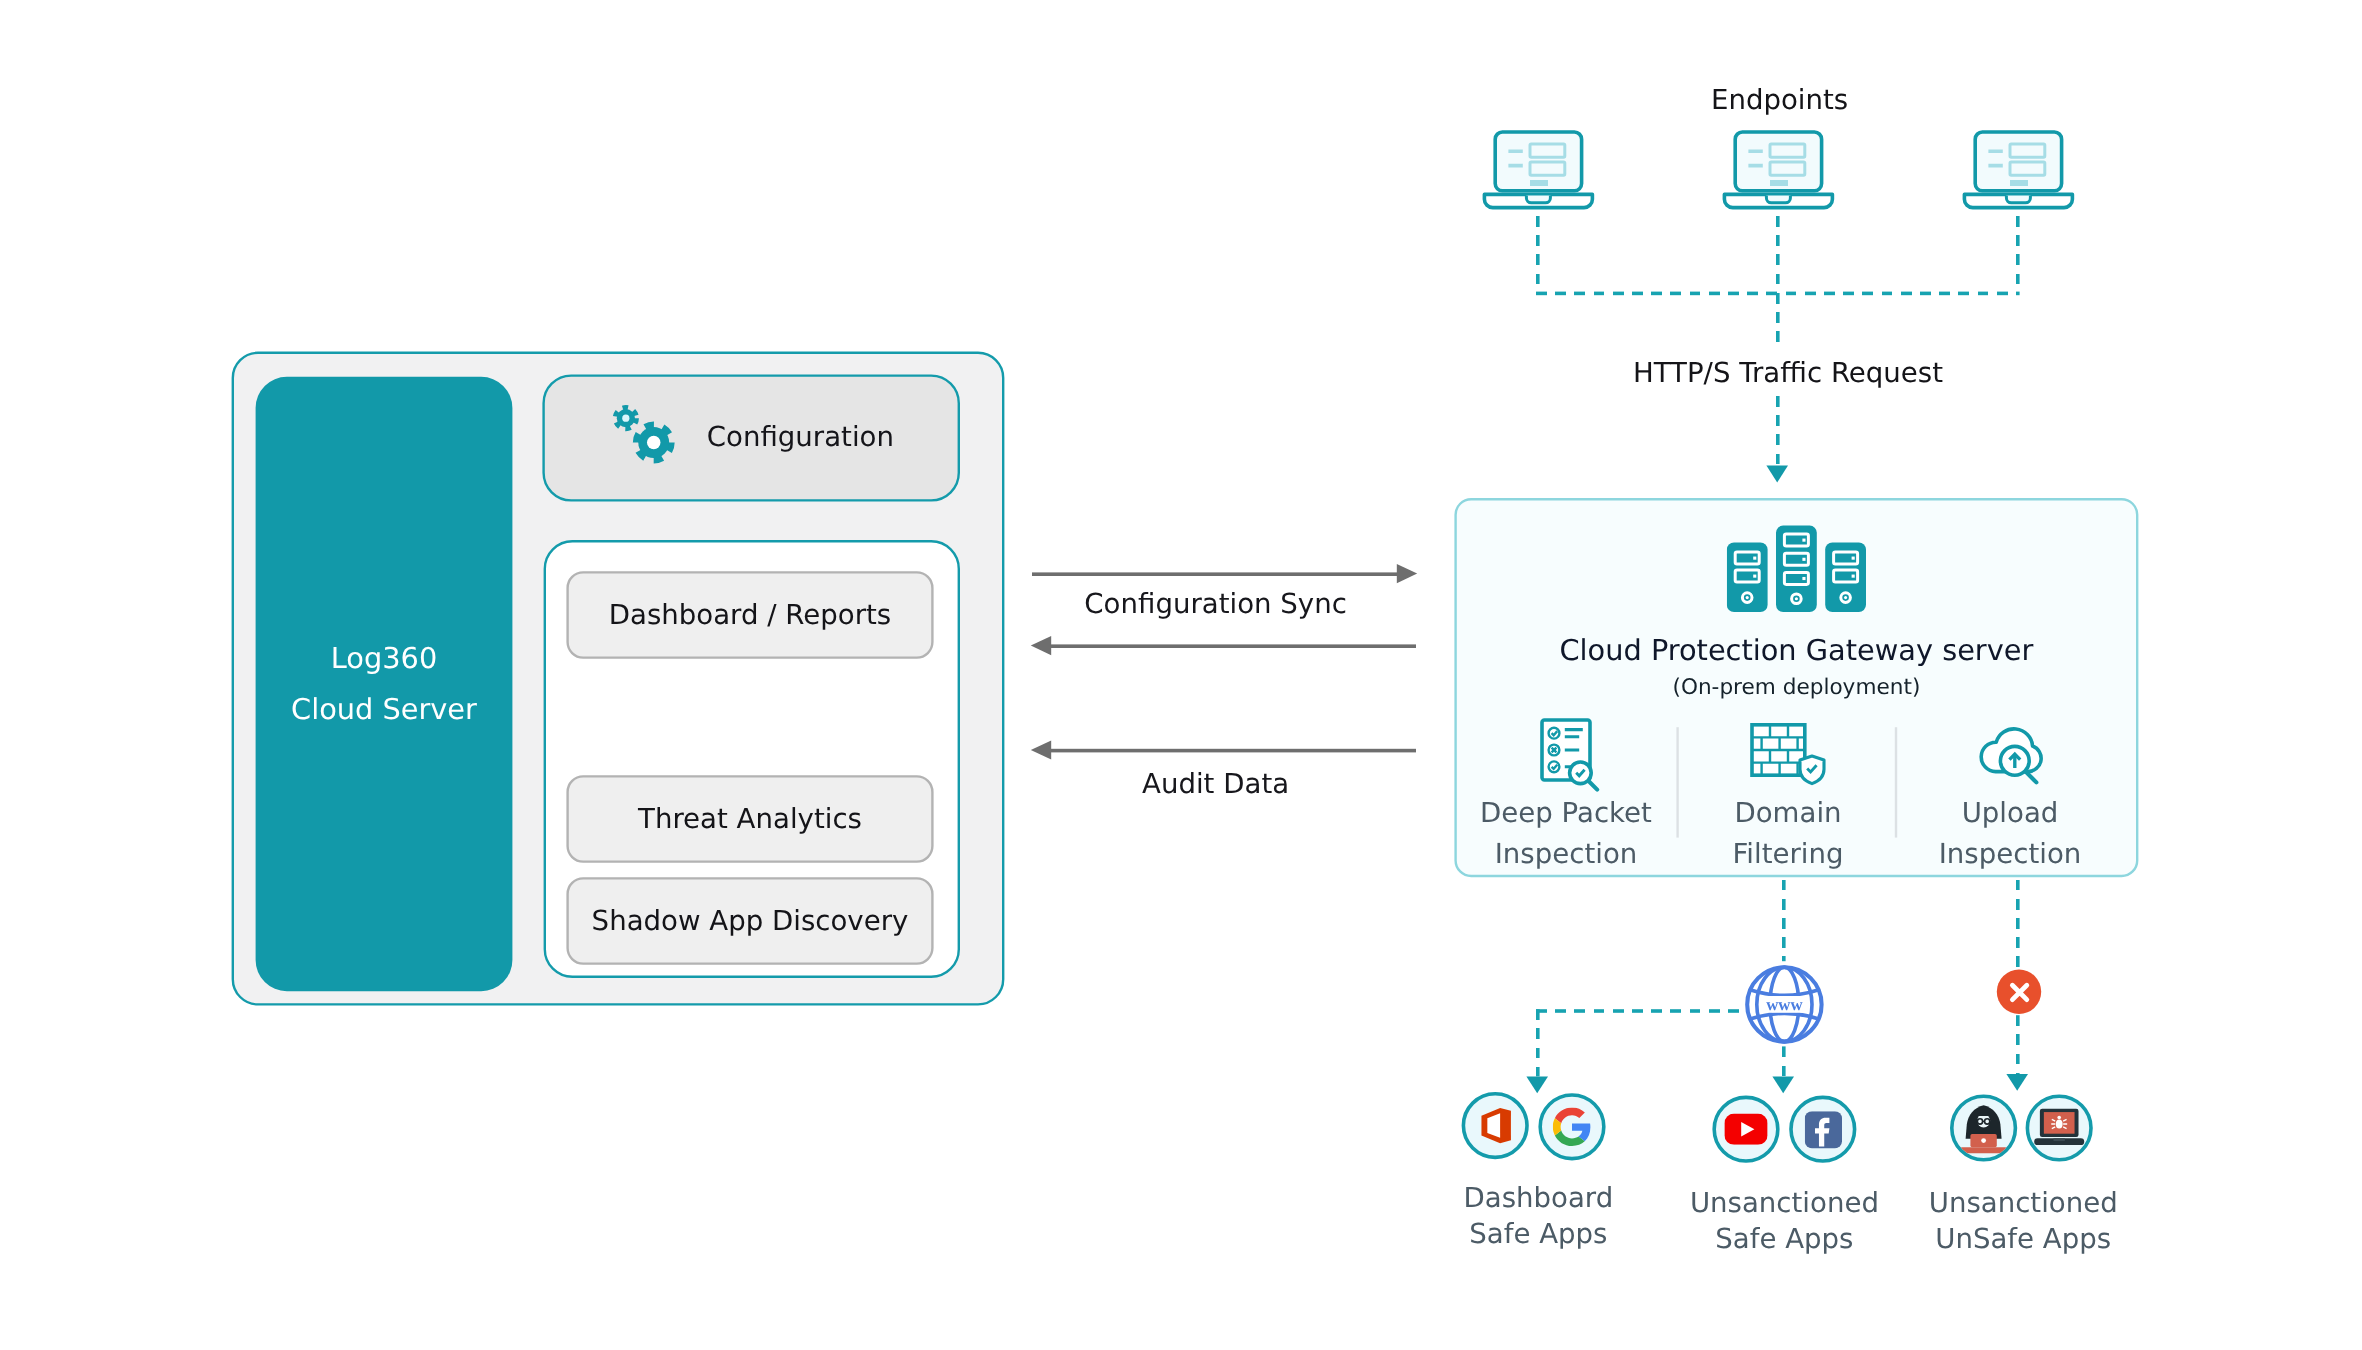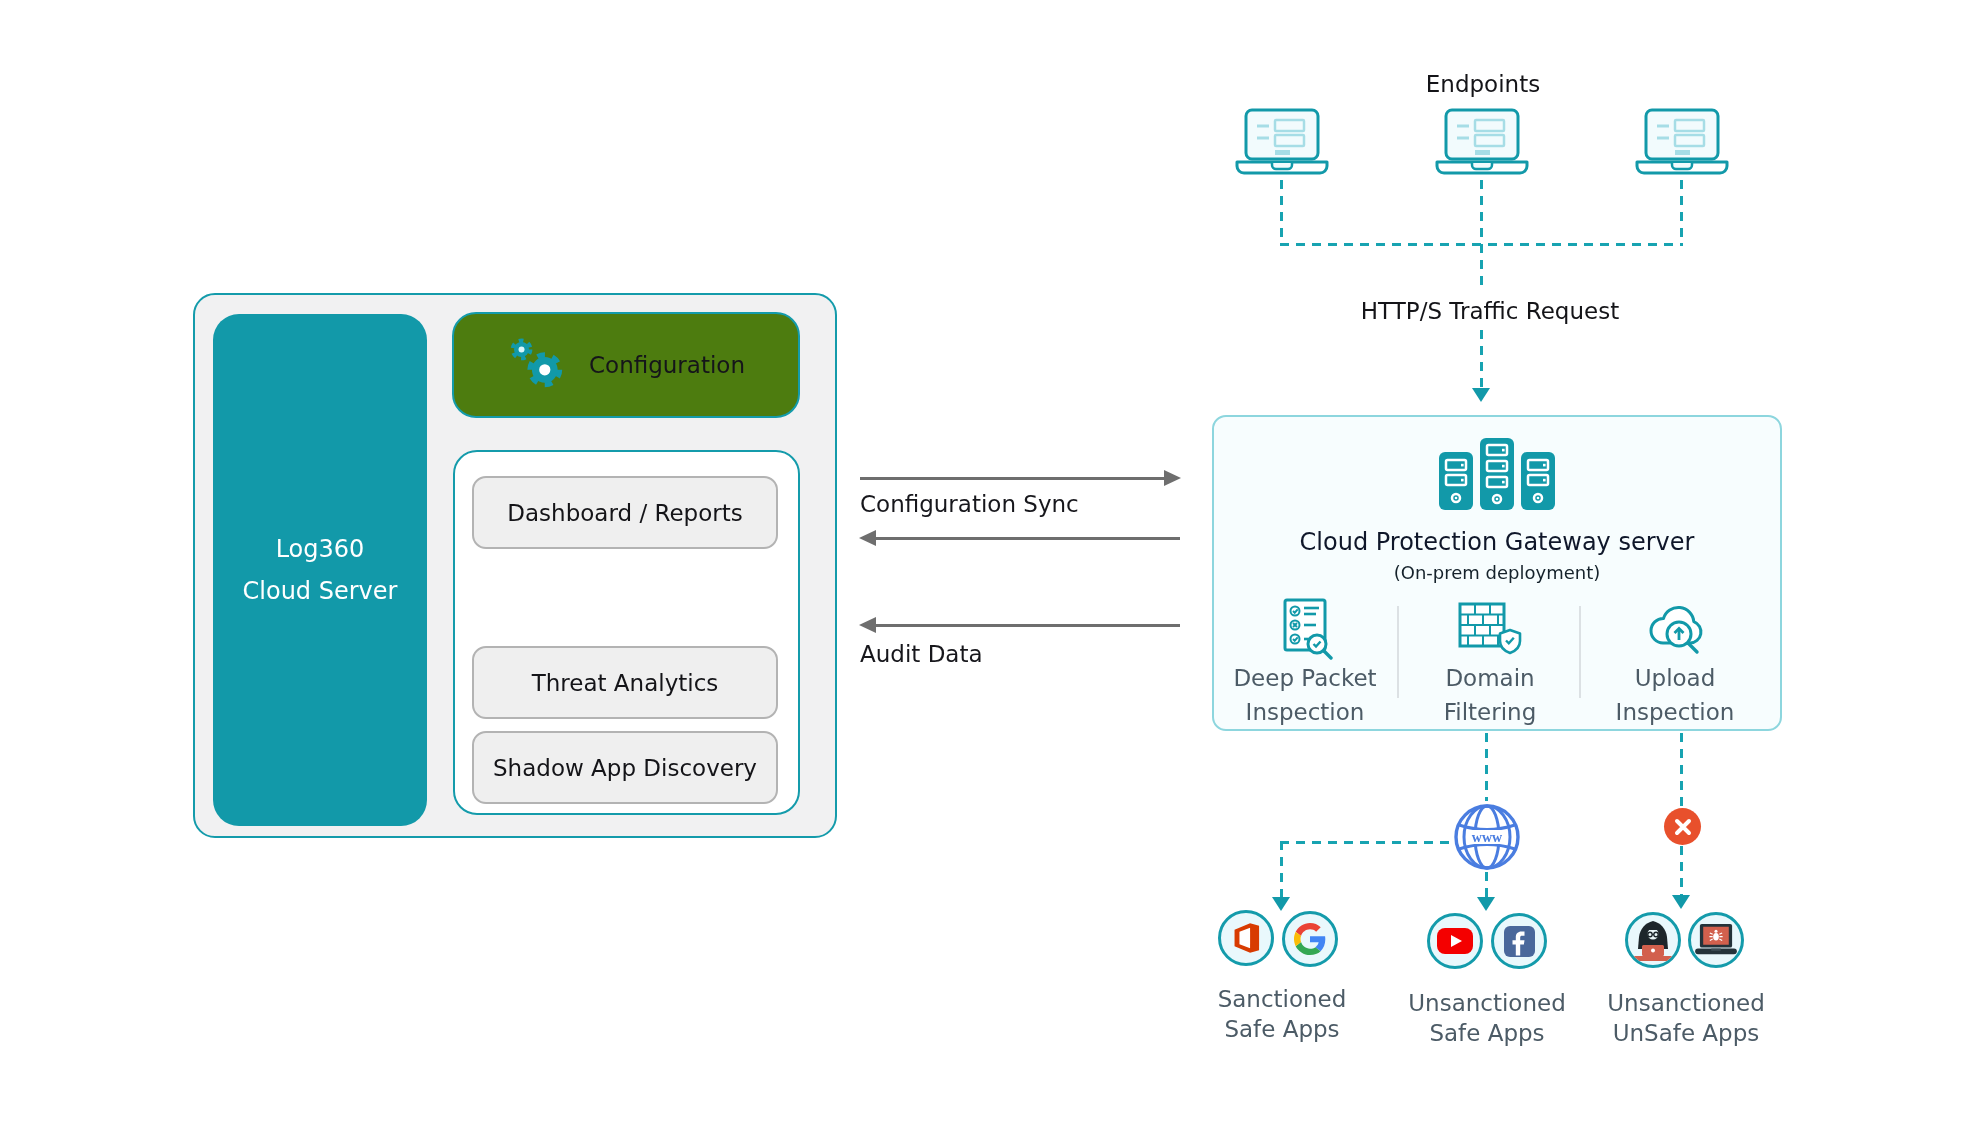--- a/index.html
+++ b/index.html
@@ -7,34 +7,34 @@
   #canvas{position:relative;width:1968px;height:1125px;background:#ffffff;overflow:hidden;}
   .abs{position:absolute;}
   .txt-c{text-align:center;}
 
   
   .outer-panel{left:193px;top:293px;width:644px;height:545px;background:#F1F1F2;
                border:2px solid #149BAB;border-radius:22px;box-sizing:border-box;}
   .teal-box{left:213px;top:314px;width:214px;height:512px;background:#1299A9;border-radius:26px;
             display:flex;flex-direction:column;align-items:center;justify-content:center;gap:14px;
             color:#ffffff;font-size:24px;}
-  .config-card{left:452px;top:312px;width:348px;height:106px;background:#4d7c0f;
+  .config-card{left:452px;top:312px;width:348px;height:106px;background:#e5e5e5;
                border:2px solid #149BAB;border-radius:24px;box-sizing:border-box;
                display:flex;align-items:center;justify-content:center;gap:20px;font-size:23px;color:#15151a;}
   .modules-card{left:453px;top:450px;width:347px;height:365px;background:#ffffff;
                 border:2px solid #149BAB;border-radius:24px;box-sizing:border-box;}
   .module-btn{left:472px;width:306px;height:73px;background:#EFEFEF;border:2px solid #B3B3B3;
               border-radius:14px;box-sizing:border-box;display:flex;align-items:center;justify-content:center;
               font-size:23px;color:#141418;}
 
   
   .gline{height:3px;background:#6E6E6E;}
   .ghead-r{width:0;height:0;border-top:8px solid transparent;border-bottom:8px solid transparent;border-left:17px solid #6E6E6E;}
   .ghead-l{width:0;height:0;border-top:8px solid transparent;border-bottom:8px solid transparent;border-right:17px solid #6E6E6E;}
-  .sync-label{width:306px;font-size:23px;color:#17171c;}
+  .sync-label{width:306px;font-size:23px;color:#17171c;text-align:center;}
 
   
   .vdash{width:3px;background:repeating-linear-gradient(to bottom,#17A3B1 0 9px,transparent 9px 16px);}
   .hdash{height:3px;background:repeating-linear-gradient(to right,#17A3B1 0 9px,transparent 9px 16px);}
   .thead-d{width:0;height:0;border-left:9px solid transparent;border-right:9px solid transparent;border-top:14px solid #1299A9;}
 
   
   .gateway-card{left:1212px;top:415px;width:570px;height:316px;background:#F7FDFE;
                 border:2px solid #8DD6DE;border-radius:14px;box-sizing:border-box;}
   .gw-title{left:1212px;top:528px;width:570px;font-size:24px;color:#0f172a;text-align:center;}
@@ -335,21 +335,21 @@
         <line x1="27.5" y1="13" x2="30.5" y2="11.5"></line>
           <line x1="27.5" y1="15.5" x2="31" y2="15.5"></line>
           <line x1="27.5" y1="18" x2="30.5" y2="19.5"></line>
       </g>
       <rect x="2" y="28" width="44" height="6" rx="3" fill="#24333A"></rect>
       <rect x="19" y="28" width="10" height="2.5" fill="#3A4A52"></rect>
     </svg>
   </div>
 
   <div class="abs group-label" style="left:1177px;top:984px;">
-    <div>Sanctioned</div>
+    <div>Dashboard</div>
     <div>Safe Apps</div>
   </div>
   <div class="abs group-label" style="left:1382px;top:988px;">
     <div>Unsanctioned</div>
     <div>Safe Apps</div>
   </div>
   <div class="abs group-label" style="left:1581px;top:988px;">
     <div>Unsanctioned</div>
     <div>UnSafe Apps</div>
   </div>

